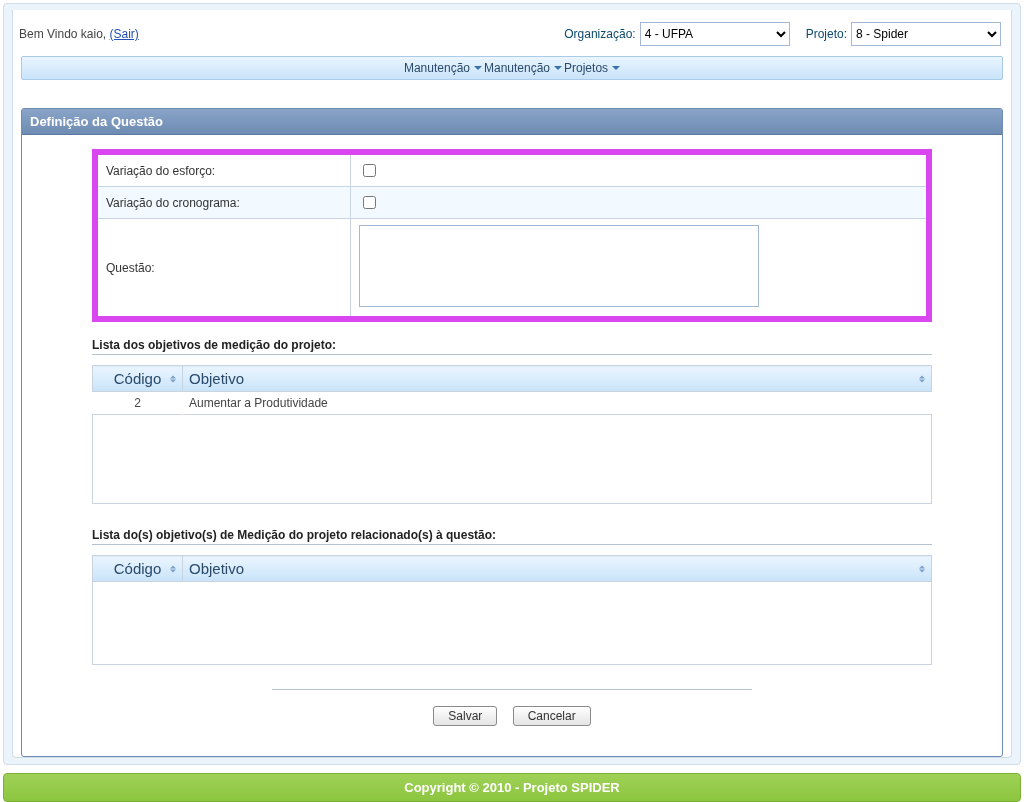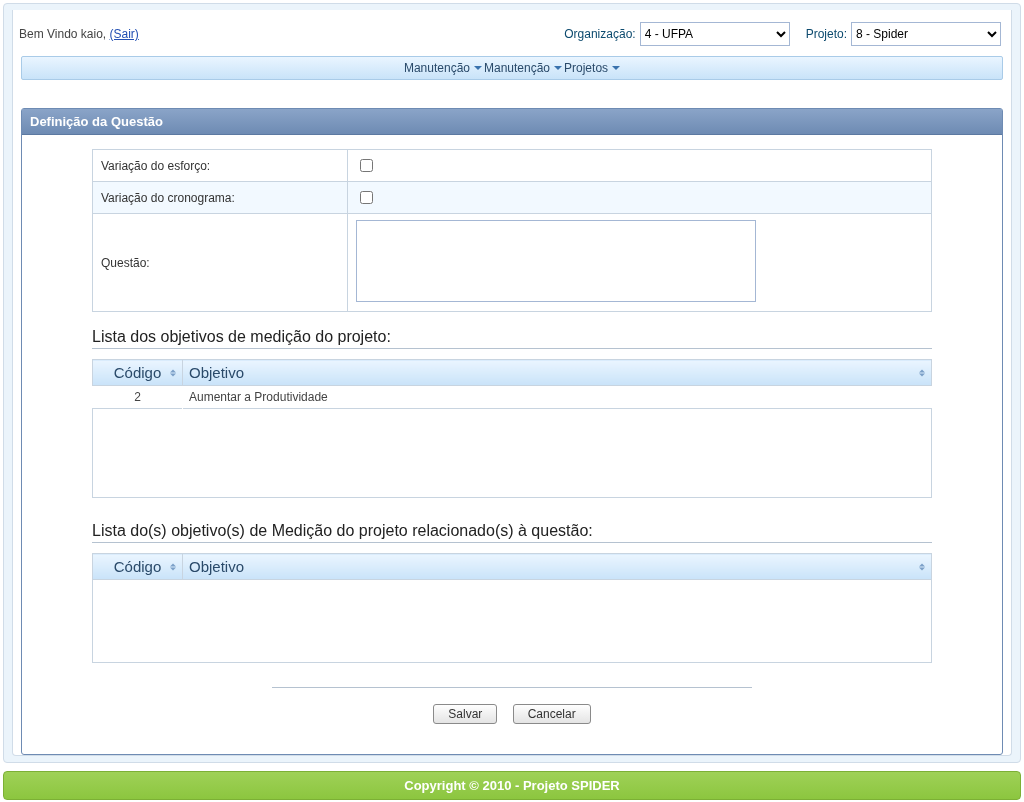--- a/index.html
+++ b/index.html
@@ -97,21 +97,21 @@
     font-weight: bold;
     font-size: 13px;
     padding: 5px 8px;
     border-bottom: 1px solid #5c79a1;
   }
   .panel-body {
     padding: 14px 70px 20px 70px;
   }
   .form-table {
     width: 100%;
-    border: 1px solid #d946ef;
+    border: 6px solid #d946ef;
     border-collapse: collapse;
     margin-bottom: 16px;
     padding-left: 8px;
   }
   .form-table td {
     border: 1px solid #c8d4e0;
     padding: 6px 8px;
     vertical-align: middle;
     font-size: 12px;
     color: #333;
@@ -119,22 +119,22 @@
   .form-table td.label-cell { width: 255px; background: #fff; }
   .form-table tr.alt td { background: #f2f9ff; }
   .form-table textarea {
     width: 400px; height: 82px;
     border: 1px solid #a4b7d4;
     resize: none;
     font-family: inherit;
     font-size: 12px;
   }
   .section-title {
-    font-weight: normal;
-    font-size: 16px;
+    font-weight: bold;
+    font-size: 12px;
     color: #222;
     margin: 6px 0 2px 0;
   }
   .section-hr {
     border: none;
     border-top: 1px solid #b5c2d0;
     margin: 2px 0 10px 0;
   }
   .data-table {
     width: 100%;

